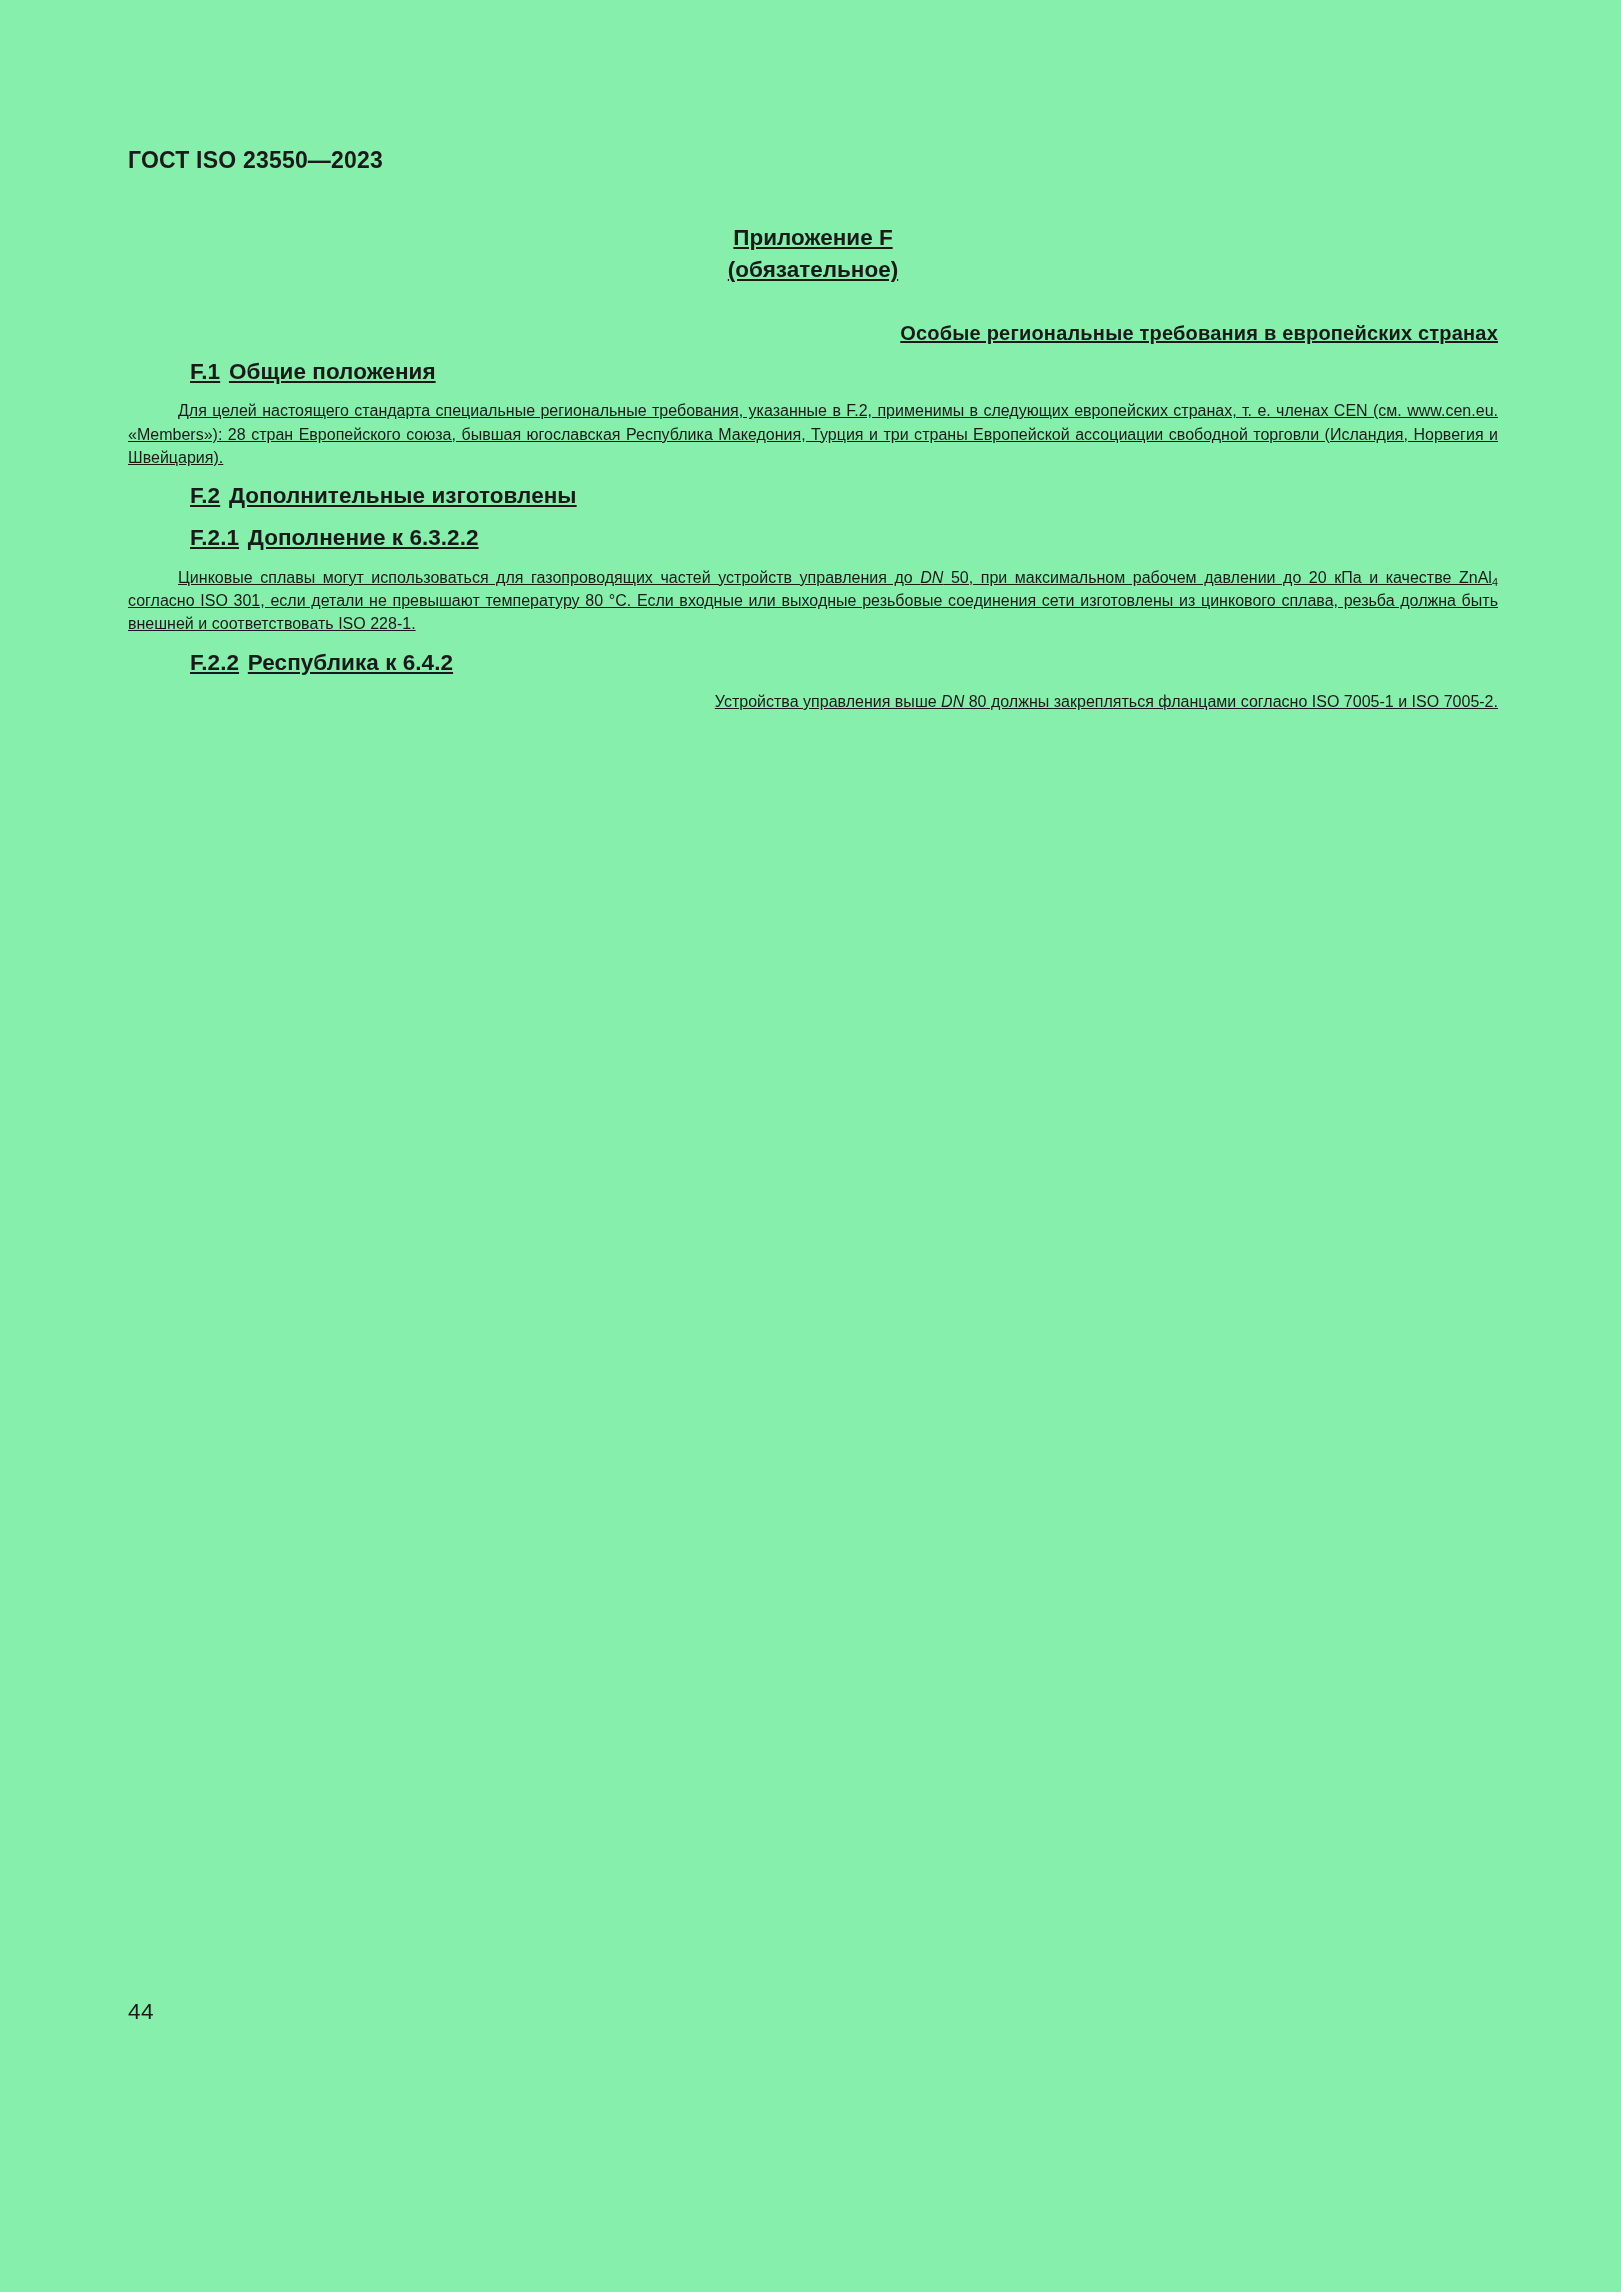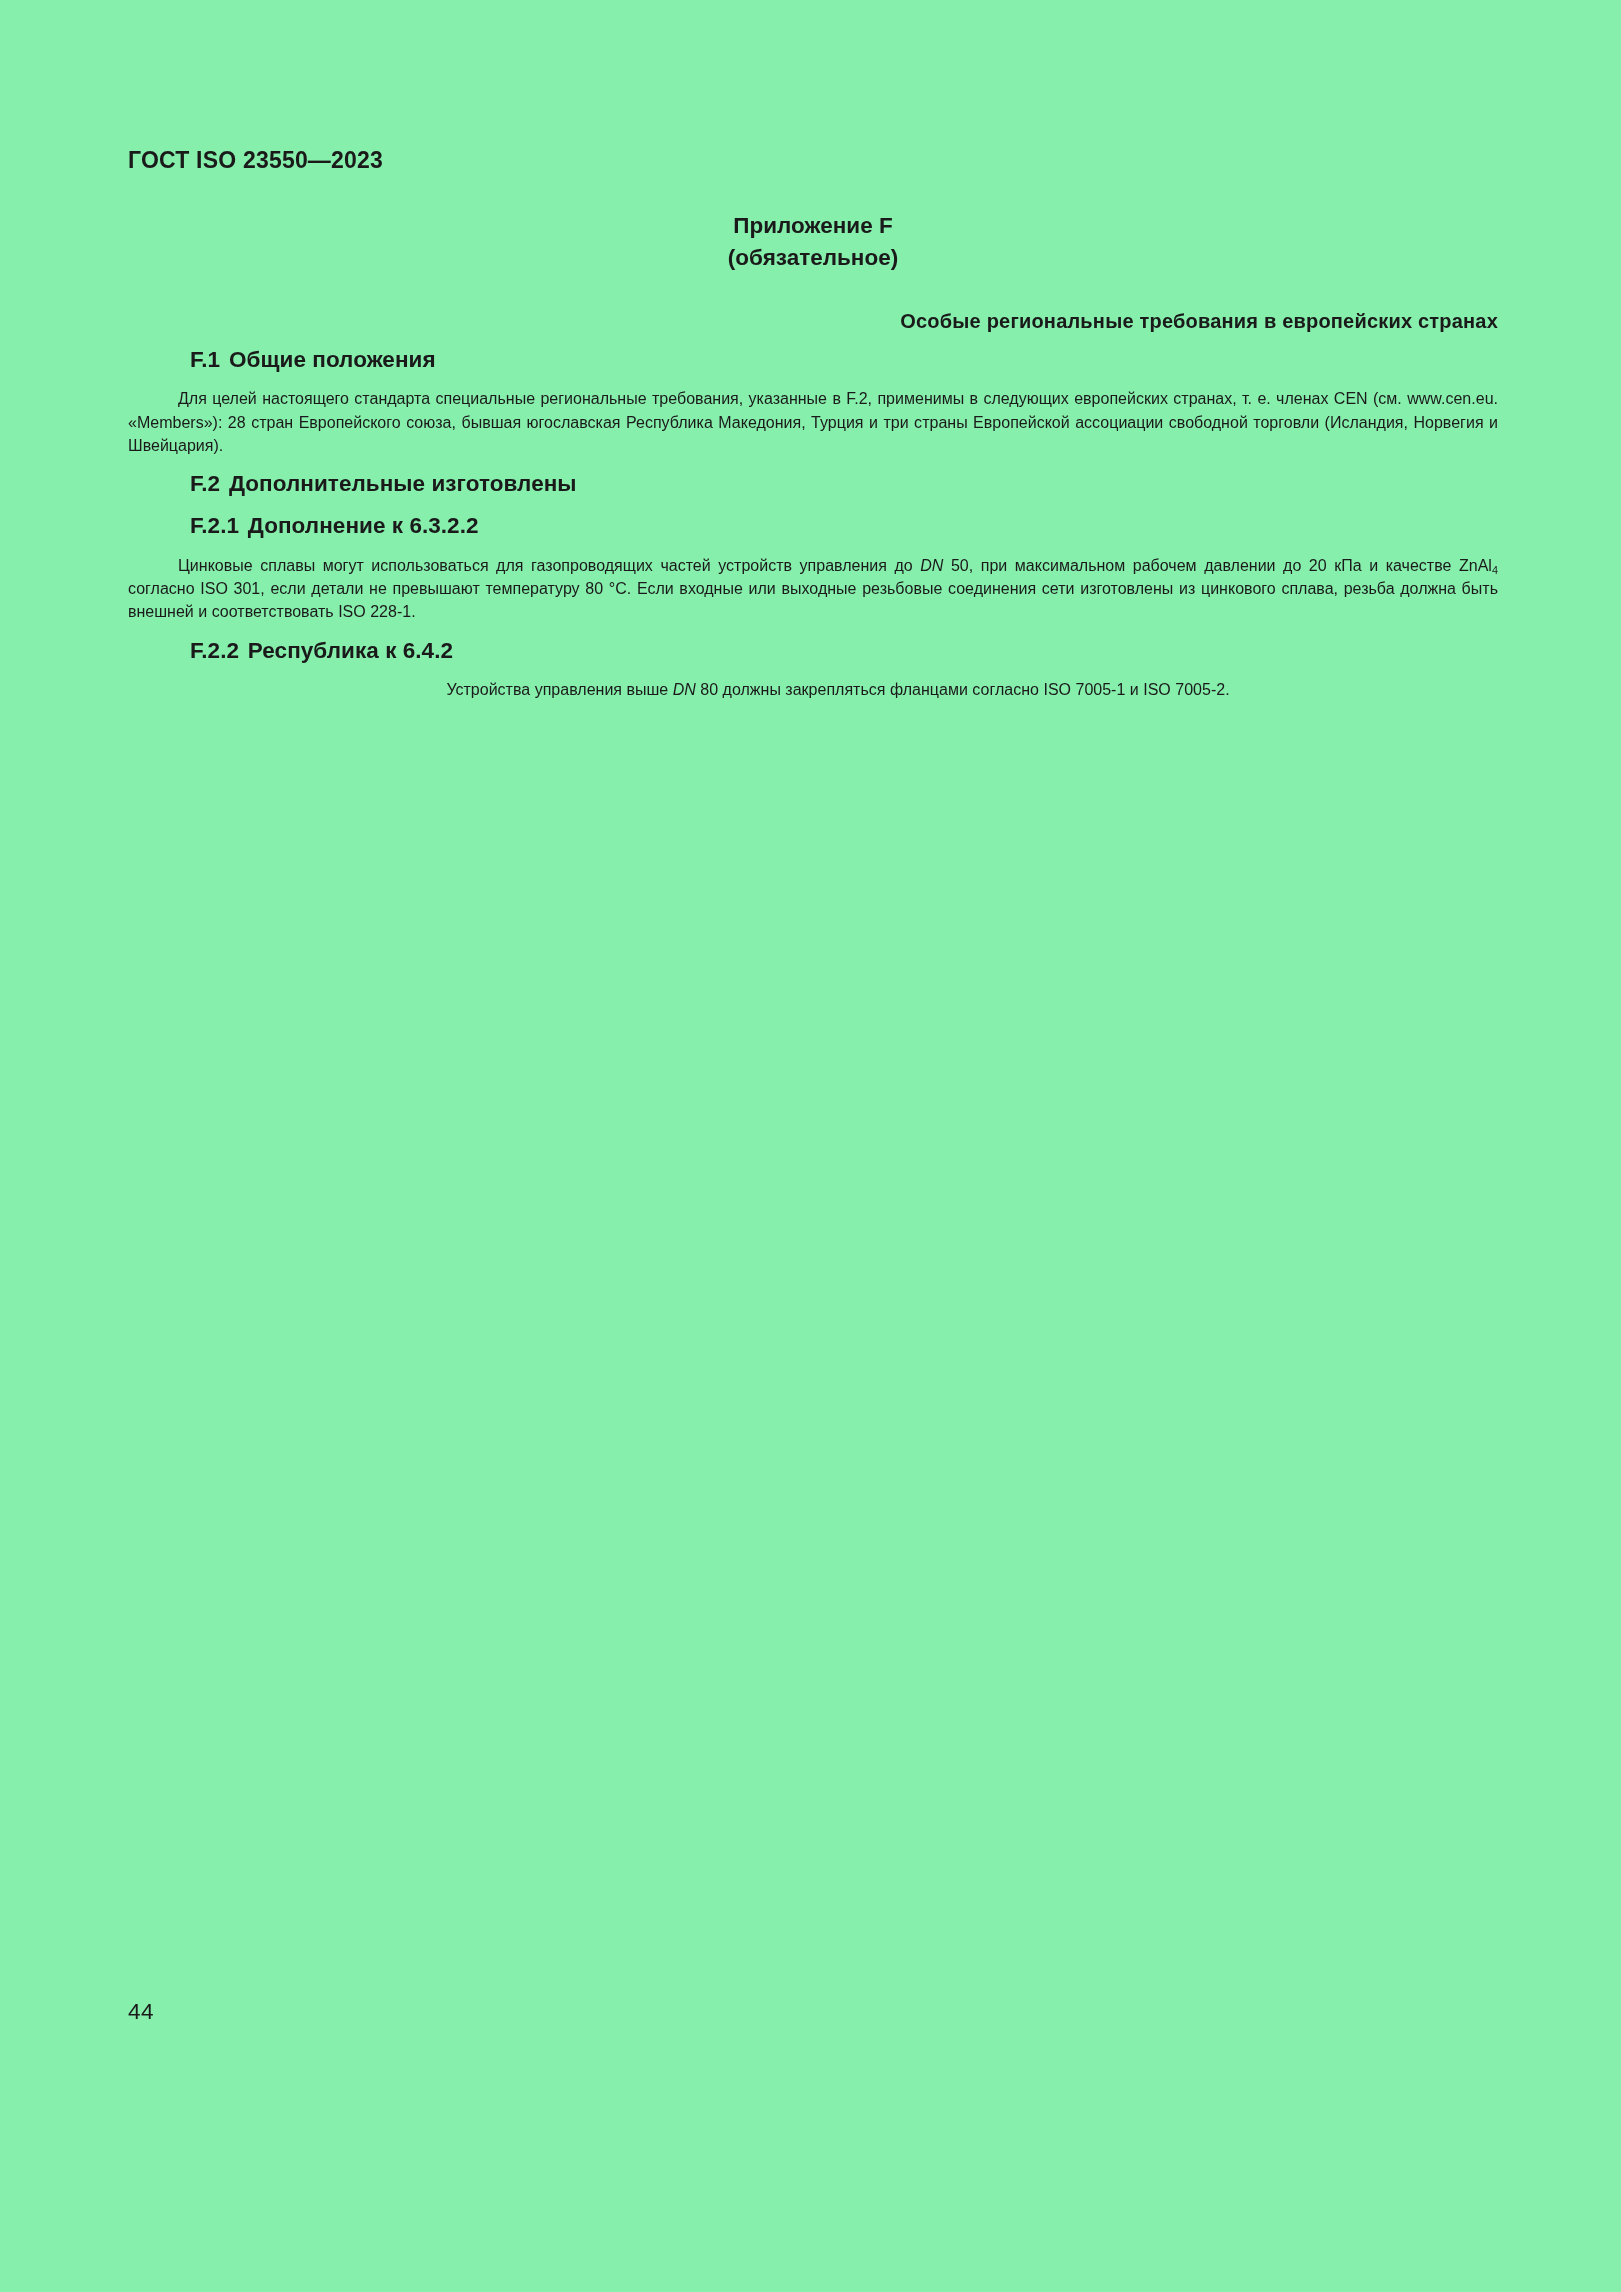--- a/index.html
+++ b/index.html
@@ -31,22 +31,23 @@
     font-size: 23px;
     font-weight: bold;
     letter-spacing: 0.2px;
     white-space: nowrap;
   }
 
   
   .content {
     position: absolute;
     left: 128px;
-    top: 210px;
+    top: 222px;
     width: 1370px;
+    text-decoration: underline;
   }
 
   .annex-label {
     text-align: center;
     font-size: 22.5px;
     font-weight: bold;
     line-height: 1.42;
   }
   .annex-label .line2 {
     display: block;
@@ -81,21 +82,21 @@
   p.body {
     margin: 0;
     font-size: 16px;
     line-height: 1.455;
     text-align: justify;
     text-indent: 50px;
     letter-spacing: 0.01px;
     hyphens: manual;
   }
   p.body.last-loose {
-    text-align: center;
+    text-align: right;
   }
   .p-f1  { margin-top: 11.8px; }
   .p-f21 { margin-top: 8.8px; }
   .p-f22 { margin-top: 8.8px; }
 
   i.term {
     font-style: italic;
   }
   sub {
     font-size: 0.68em;

